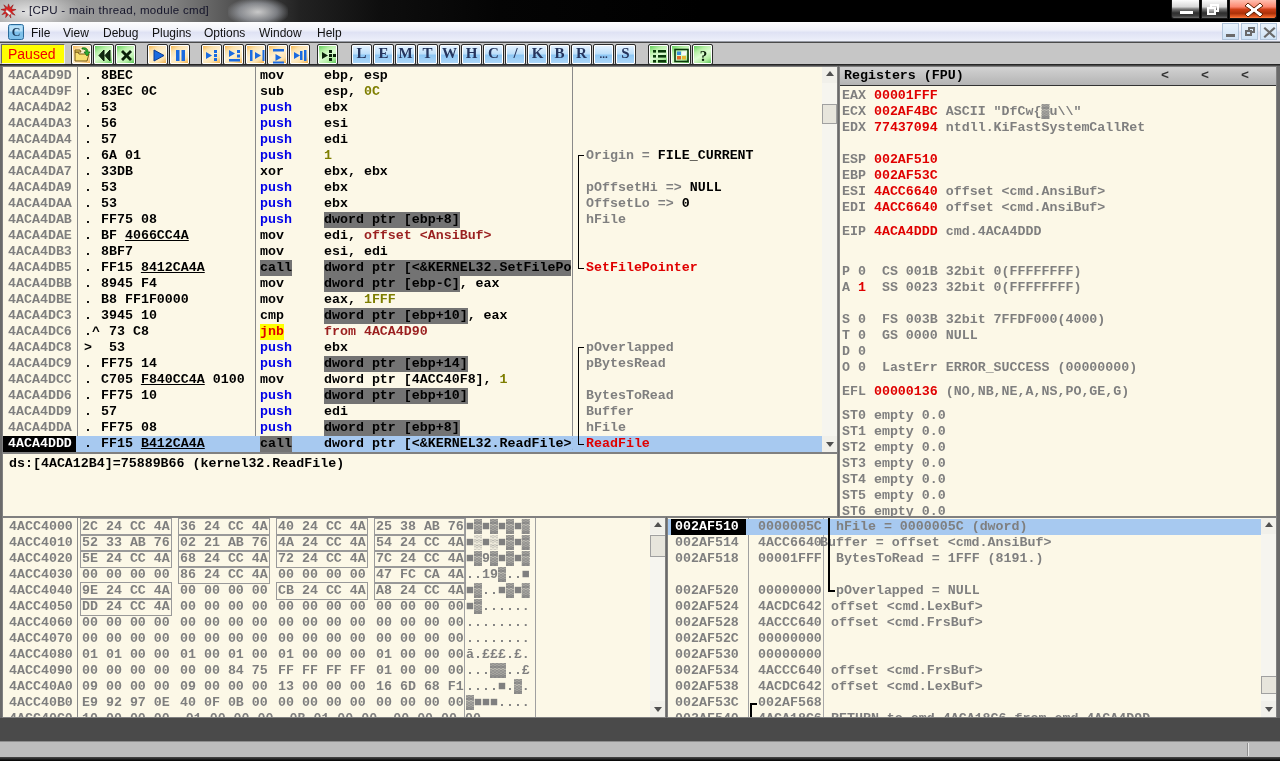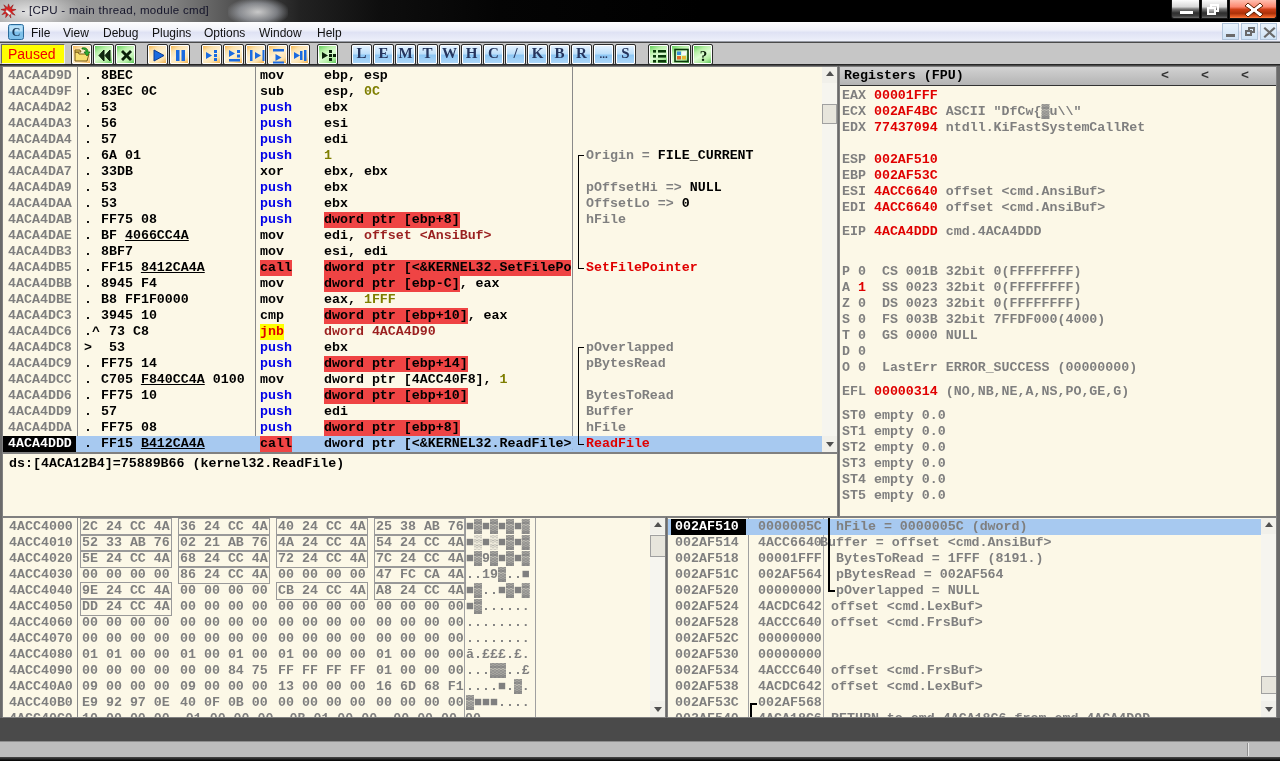--- a/index.html
+++ b/index.html
@@ -29,21 +29,21 @@
 .tb.grn{background:linear-gradient(150deg,#52c94e 0%,#b8f0a8 30%,#dcfcd2 52%,#b0ecA0 75%,#44bc44 100%);}
 .tb.blu{background:linear-gradient(#e8f4ff 0%,#bfe0fa 45%,#8ec7f4 55%,#b0d8f8 100%);}
 .tb .ltr{position:absolute;left:0;top:0px;width:19px;text-align:center;font-family:"Liberation Serif",serif;font-weight:bold;font-size:15px;color:#25355e;}
 
 #client{position:absolute;left:0;top:66px;width:1280px;height:652px;background:#6a6a6a;}
 .pane{position:absolute;background:#fcf8e7;border:1px solid #808080;overflow:hidden;}
 .mono,.mono span{font-family:"Liberation Mono",monospace;font-weight:bold;font-size:13.3px;line-height:16px;white-space:pre;}
 .row{position:absolute;height:16px;width:100%;}
 .row > span{position:absolute;top:0;}
 .gy{color:#7f7f7f;} .bk{color:#000;} .bl{color:#0000e8;} .ol{color:#7e7e00;} .rd{color:#e00000;} .mr{color:#9a1f1f;}
-.cyh{background:#ef4444;color:#000;text-align:right;}
+.cyh{background:#737373;color:#000;text-align:right;}
 .ylh{background:#ffff00;color:#e00000;}
 .sel{background:#a7c9f0;}
 .ab{background:#000;color:#fff;}
 
 .sb{position:absolute;background:#f6f5ef;}
 .sba{position:absolute;left:0;width:100%;height:16px;background:#f1f0ea;}
 .sba:after{content:"";position:absolute;left:4px;border:4px solid transparent;}
 .sba.up:after{top:4px;border-bottom:5px solid #505050;border-top:none;}
 .sba.dn:after{top:6px;border-top:5px solid #505050;border-bottom:none;}
 .sbt{position:absolute;left:0px;width:100%;background:#e7e5dc;border:1px solid #a0a0a0;}
@@ -268,21 +268,21 @@
 <div class="row" style="top:97px"><span class="gy" style="left:5px">4ACA4DA7</span><span class="bk" style="left:81px">.</span><span class="bk" style="left:98px">33DB</span><span class="bk" style="left:257px">xor</span><span style="left:321px;max-width:249px;overflow:hidden;display:inline-flex"><span class="bk" style="position:static">ebx, ebx</span></span></div>
 <div class="row" style="top:113px"><span class="gy" style="left:5px">4ACA4DA9</span><span class="bk" style="left:81px">.</span><span class="bk" style="left:98px">53</span><span class="bl" style="left:257px">push</span><span style="left:321px;max-width:249px;overflow:hidden;display:inline-flex"><span class="bk" style="position:static">ebx</span></span><span style="left:583px;display:inline-flex"><span class="gy" style="position:static">pOffsetHi =&gt; </span><span class="bk" style="position:static">NULL</span></span></div>
 <div class="row" style="top:129px"><span class="gy" style="left:5px">4ACA4DAA</span><span class="bk" style="left:81px">.</span><span class="bk" style="left:98px">53</span><span class="bl" style="left:257px">push</span><span style="left:321px;max-width:249px;overflow:hidden;display:inline-flex"><span class="bk" style="position:static">ebx</span></span><span style="left:583px;display:inline-flex"><span class="gy" style="position:static">OffsetLo =&gt; </span><span class="bk" style="position:static">0</span></span></div>
 <div class="row" style="top:145px"><span class="gy" style="left:5px">4ACA4DAB</span><span class="bk" style="left:81px">.</span><span class="bk" style="left:98px">FF75 08</span><span class="bl" style="left:257px">push</span><span style="left:321px;max-width:249px;overflow:hidden;display:inline-flex"><span class="cyh" style="position:static">dword ptr [ebp+8]</span></span><span style="left:583px;display:inline-flex"><span class="gy" style="position:static">hFile</span></span></div>
 <div class="row" style="top:161px"><span class="gy" style="left:5px">4ACA4DAE</span><span class="bk" style="left:81px">.</span><span class="bk" style="left:98px">BF <span style="text-decoration:underline">4066CC4A</span></span><span class="bk" style="left:257px">mov</span><span style="left:321px;max-width:249px;overflow:hidden;display:inline-flex"><span class="bk" style="position:static">edi, </span><span class="mr" style="position:static">offset &lt;AnsiBuf&gt;</span></span></div>
 <div class="row" style="top:177px"><span class="gy" style="left:5px">4ACA4DB3</span><span class="bk" style="left:81px">.</span><span class="bk" style="left:98px">8BF7</span><span class="bk" style="left:257px">mov</span><span style="left:321px;max-width:249px;overflow:hidden;display:inline-flex"><span class="bk" style="position:static">esi, edi</span></span></div>
 <div class="row" style="top:193px"><span class="gy" style="left:5px">4ACA4DB5</span><span class="bk" style="left:81px">.</span><span class="bk" style="left:98px">FF15 <span style="text-decoration:underline">8412CA4A</span></span><span class="cyh" style="left:257px">call</span><span style="left:321px;max-width:249px;overflow:hidden;display:inline-flex"><span class="cyh" style="position:static">dword ptr [&lt;&amp;KERNEL32.SetFilePo</span></span><span style="left:583px;display:inline-flex"><span class="rd" style="position:static">SetFilePointer</span></span></div>
 <div class="row" style="top:209px"><span class="gy" style="left:5px">4ACA4DBB</span><span class="bk" style="left:81px">.</span><span class="bk" style="left:98px">8945 F4</span><span class="bk" style="left:257px">mov</span><span style="left:321px;max-width:249px;overflow:hidden;display:inline-flex"><span class="cyh" style="position:static">dword ptr [ebp-C]</span><span class="bk" style="position:static">, eax</span></span></div>
 <div class="row" style="top:225px"><span class="gy" style="left:5px">4ACA4DBE</span><span class="bk" style="left:81px">.</span><span class="bk" style="left:98px">B8 FF1F0000</span><span class="bk" style="left:257px">mov</span><span style="left:321px;max-width:249px;overflow:hidden;display:inline-flex"><span class="bk" style="position:static">eax, </span><span class="ol" style="position:static">1FFF</span></span></div>
 <div class="row" style="top:241px"><span class="gy" style="left:5px">4ACA4DC3</span><span class="bk" style="left:81px">.</span><span class="bk" style="left:98px">3945 10</span><span class="bk" style="left:257px">cmp</span><span style="left:321px;max-width:249px;overflow:hidden;display:inline-flex"><span class="cyh" style="position:static">dword ptr [ebp+10]</span><span class="bk" style="position:static">, eax</span></span></div>
-<div class="row" style="top:257px"><span class="gy" style="left:5px">4ACA4DC6</span><span class="bk" style="left:81px">.^</span><span class="bk" style="left:98px"> 73 C8</span><span class="ylh" style="left:257px">jnb</span><span style="left:321px;max-width:249px;overflow:hidden;display:inline-flex"><span class="mr" style="position:static">dword 4ACA4D90</span></span></div>
+<div class="row" style="top:257px"><span class="gy" style="left:5px">4ACA4DC6</span><span class="bk" style="left:81px">.^</span><span class="bk" style="left:98px"> 73 C8</span><span class="ylh" style="left:257px">jnb</span><span style="left:321px;max-width:249px;overflow:hidden;display:inline-flex"><span class="mr" style="position:static">from 4ACA4D90</span></span></div>
 <div class="row" style="top:273px"><span class="gy" style="left:5px">4ACA4DC8</span><span class="bk" style="left:81px">&gt;</span><span class="bk" style="left:98px"> 53</span><span class="bl" style="left:257px">push</span><span style="left:321px;max-width:249px;overflow:hidden;display:inline-flex"><span class="bk" style="position:static">ebx</span></span><span style="left:583px;display:inline-flex"><span class="gy" style="position:static">pOverlapped</span></span></div>
 <div class="row" style="top:289px"><span class="gy" style="left:5px">4ACA4DC9</span><span class="bk" style="left:81px">.</span><span class="bk" style="left:98px">FF75 14</span><span class="bl" style="left:257px">push</span><span style="left:321px;max-width:249px;overflow:hidden;display:inline-flex"><span class="cyh" style="position:static">dword ptr [ebp+14]</span></span><span style="left:583px;display:inline-flex"><span class="gy" style="position:static">pBytesRead</span></span></div>
 <div class="row" style="top:305px"><span class="gy" style="left:5px">4ACA4DCC</span><span class="bk" style="left:81px">.</span><span class="bk" style="left:98px">C705 <span style="text-decoration:underline">F840CC4A</span> 0100</span><span class="bk" style="left:257px">mov</span><span style="left:321px;max-width:249px;overflow:hidden;display:inline-flex"><span class="bk" style="position:static">dword ptr [4ACC40F8], </span><span class="ol" style="position:static">1</span></span></div>
 <div class="row" style="top:321px"><span class="gy" style="left:5px">4ACA4DD6</span><span class="bk" style="left:81px">.</span><span class="bk" style="left:98px">FF75 10</span><span class="bl" style="left:257px">push</span><span style="left:321px;max-width:249px;overflow:hidden;display:inline-flex"><span class="cyh" style="position:static">dword ptr [ebp+10]</span></span><span style="left:583px;display:inline-flex"><span class="gy" style="position:static">BytesToRead</span></span></div>
 <div class="row" style="top:337px"><span class="gy" style="left:5px">4ACA4DD9</span><span class="bk" style="left:81px">.</span><span class="bk" style="left:98px">57</span><span class="bl" style="left:257px">push</span><span style="left:321px;max-width:249px;overflow:hidden;display:inline-flex"><span class="bk" style="position:static">edi</span></span><span style="left:583px;display:inline-flex"><span class="gy" style="position:static">Buffer</span></span></div>
 <div class="row" style="top:353px"><span class="gy" style="left:5px">4ACA4DDA</span><span class="bk" style="left:81px">.</span><span class="bk" style="left:98px">FF75 08</span><span class="bl" style="left:257px">push</span><span style="left:321px;max-width:249px;overflow:hidden;display:inline-flex"><span class="cyh" style="position:static">dword ptr [ebp+8]</span></span><span style="left:583px;display:inline-flex"><span class="gy" style="position:static">hFile</span></span></div>
 <div class="row sel" style="top:369px"><span class="ab" style="left:0px;width:73px;padding-left:5px">4ACA4DDD</span><span class="bk" style="left:81px">.</span><span class="bk" style="left:98px">FF15 <span style="text-decoration:underline">B412CA4A</span></span><span class="cyh" style="left:257px">call</span><span style="left:321px;max-width:249px;overflow:hidden;display:inline-flex"><span class="bk" style="position:static">dword ptr [&lt;&amp;KERNEL32.ReadFile&gt;]</span></span><span style="left:583px;display:inline-flex"><span class="rd" style="position:static">ReadFile</span></span></div>
 <div style="position:absolute;left:575px;top:88px;width:1px;height:113px;background:#000"></div><div style="position:absolute;left:575px;top:88px;width:6px;height:1px;background:#000"></div><div style="position:absolute;left:575px;top:201px;width:6px;height:1px;background:#000"></div><div style="position:absolute;left:575px;top:280px;width:1px;height:97px;background:#000"></div><div style="position:absolute;left:575px;top:280px;width:6px;height:1px;background:#000"></div><div style="position:absolute;left:575px;top:377px;width:6px;height:1px;background:#000"></div><div class="sb" style="left:819px;top:0;width:15px;height:385px">
 <div class="sba up" style="top:0"></div>
 <div class="sbt" style="top:37px;height:20px"></div>
@@ -293,32 +293,32 @@
 <div class="row" style="top:21px"><span style="left:2px;display:inline-flex"><span class="gy" style="position:static">EAX </span><span class="rd" style="position:static">00001FFF</span></span></div>
 <div class="row" style="top:37px"><span style="left:2px;display:inline-flex"><span class="gy" style="position:static">ECX </span><span class="rd" style="position:static">002AF4BC</span><span class="gy" style="position:static"> ASCII "DfCw{▓u\\"</span></span></div>
 <div class="row" style="top:53px"><span style="left:2px;display:inline-flex"><span class="gy" style="position:static">EDX </span><span class="rd" style="position:static">77437094</span><span class="gy" style="position:static"> ntdll.KiFastSystemCallRet</span></span></div>
 <div class="row" style="top:85px"><span style="left:2px;display:inline-flex"><span class="gy" style="position:static">ESP </span><span class="rd" style="position:static">002AF510</span></span></div>
 <div class="row" style="top:101px"><span style="left:2px;display:inline-flex"><span class="gy" style="position:static">EBP </span><span class="rd" style="position:static">002AF53C</span></span></div>
 <div class="row" style="top:117px"><span style="left:2px;display:inline-flex"><span class="gy" style="position:static">ESI </span><span class="rd" style="position:static">4ACC6640</span><span class="gy" style="position:static"> offset &lt;cmd.AnsiBuf&gt;</span></span></div>
 <div class="row" style="top:133px"><span style="left:2px;display:inline-flex"><span class="gy" style="position:static">EDI </span><span class="rd" style="position:static">4ACC6640</span><span class="gy" style="position:static"> offset &lt;cmd.AnsiBuf&gt;</span></span></div>
 <div class="row" style="top:157px"><span style="left:2px;display:inline-flex"><span class="gy" style="position:static">EIP </span><span class="rd" style="position:static">4ACA4DDD</span><span class="gy" style="position:static"> cmd.4ACA4DDD</span></span></div>
 <div class="row" style="top:197px"><span style="left:2px;display:inline-flex"><span class="gy" style="position:static">P 0  CS 001B 32bit 0(FFFFFFFF)</span></span></div>
 <div class="row" style="top:213px"><span style="left:2px;display:inline-flex"><span class="gy" style="position:static">A </span><span class="rd" style="position:static">1</span><span class="gy" style="position:static">  SS 0023 32bit 0(FFFFFFFF)</span></span></div>
-<div class="row" style="top:229px"><span style="left:2px;display:inline-flex"><span class="gy" style="position:static">Z 0  DS 0023 32bit 0(FFFFFFFF)</span></span></div>
 <div class="row" style="top:245px"><span style="left:2px;display:inline-flex"><span class="gy" style="position:static">S 0  FS 003B 32bit 7FFDF000(4000)</span></span></div>
 <div class="row" style="top:261px"><span style="left:2px;display:inline-flex"><span class="gy" style="position:static">T 0  GS 0000 NULL</span></span></div>
 <div class="row" style="top:277px"><span style="left:2px;display:inline-flex"><span class="gy" style="position:static">D 0</span></span></div>
 <div class="row" style="top:293px"><span style="left:2px;display:inline-flex"><span class="gy" style="position:static">O 0  LastErr ERROR_SUCCESS (00000000)</span></span></div>
-<div class="row" style="top:317px"><span style="left:2px;display:inline-flex"><span class="gy" style="position:static">EFL </span><span class="rd" style="position:static">00000314</span><span class="gy" style="position:static"> (NO,NB,NE,A,NS,PO,GE,G)</span></span></div>
+<div class="row" style="top:317px"><span style="left:2px;display:inline-flex"><span class="gy" style="position:static">EFL </span><span class="rd" style="position:static">00000136</span><span class="gy" style="position:static"> (NO,NB,NE,A,NS,PO,GE,G)</span></span></div>
 <div class="row" style="top:341px"><span style="left:2px;display:inline-flex"><span class="gy" style="position:static">ST0 empty 0.0</span></span></div>
 <div class="row" style="top:357px"><span style="left:2px;display:inline-flex"><span class="gy" style="position:static">ST1 empty 0.0</span></span></div>
 <div class="row" style="top:373px"><span style="left:2px;display:inline-flex"><span class="gy" style="position:static">ST2 empty 0.0</span></span></div>
 <div class="row" style="top:389px"><span style="left:2px;display:inline-flex"><span class="gy" style="position:static">ST3 empty 0.0</span></span></div>
 <div class="row" style="top:405px"><span style="left:2px;display:inline-flex"><span class="gy" style="position:static">ST4 empty 0.0</span></span></div>
 <div class="row" style="top:421px"><span style="left:2px;display:inline-flex"><span class="gy" style="position:static">ST5 empty 0.0</span></span></div>
+<div class="row" style="top:437px"><span style="left:2px;display:inline-flex"><span class="gy" style="position:static">ST6 empty 0.0</span></span></div>
 </div>
 <div class="pane mono" id="info" style="left:2px;top:387px;width:836px;height:64px">
 <div class="row" style="top:2px"><span class="bk" style="left:6px">ds:[4ACA12B4]=75889B66 (kernel32.ReadFile)</span></div>
 </div>
 <div class="pane mono" id="dump" style="left:2px;top:451px;width:664px;height:201px">
 <div style="position:absolute;left:74px;top:0;width:1px;height:100%;background:#8a8a8a"></div>
 <div style="position:absolute;left:461px;top:0;width:1px;height:100%;background:#a0a0a0"></div>
 <div style="position:absolute;left:532px;top:0;width:1px;height:100%;background:#a0a0a0"></div>
 <div class="row" style="top:1px"><span class="gy" style="left:6px">4ACC4000</span><span class="gy" style="left:79px;border:1px solid #999;margin:-1px -2px;padding:0 1px;">2C 24 CC 4A</span><span class="gy" style="left:177px;border:1px solid #999;margin:-1px -2px;padding:0 1px;">36 24 CC 4A</span><span class="gy" style="left:275px;border:1px solid #999;margin:-1px -2px;padding:0 1px;">40 24 CC 4A</span><span class="gy" style="left:373px;border:1px solid #999;margin:-1px -2px;padding:0 1px;">25 38 AB 76</span><span class="gy" style="left:463px">■▓■▓■▓■▓</span></div>
 <div class="row" style="top:17px"><span class="gy" style="left:6px">4ACC4010</span><span class="gy" style="left:79px;border:1px solid #999;margin:-1px -2px;padding:0 1px;">52 33 AB 76</span><span class="gy" style="left:177px;border:1px solid #999;margin:-1px -2px;padding:0 1px;">02 21 AB 76</span><span class="gy" style="left:275px;border:1px solid #999;margin:-1px -2px;padding:0 1px;">4A 24 CC 4A</span><span class="gy" style="left:373px;border:1px solid #999;margin:-1px -2px;padding:0 1px;">54 24 CC 4A</span><span class="gy" style="left:463px">■▒■▒■▓■▓</span></div>
@@ -337,21 +337,20 @@
 <div class="sba up" style="top:0"></div>
 <div class="sbt" style="top:17px;height:22px"></div>
 <div class="sba dn" style="bottom:0"></div>
 </div></div>
 <div class="pane mono" id="stack" style="left:667px;top:451px;width:610px;height:201px">
 <div style="position:absolute;left:80px;top:0;width:1px;height:100%;background:#a0a0a0"></div>
 <div style="position:absolute;left:155px;top:0;width:1px;height:100%;background:#a8a8a8"></div>
 <div class="row sel" style="top:1px"><span class="ab" style="left:3px;width:75px;padding-left:4px">002AF510</span><span class="gy" style="left:90px">0000005C</span><span class="gy" style="left:168px">hFile = 0000005C (dword)</span></div>
 <div class="row" style="top:17px"><span class="gy" style="left:7px">002AF514</span><span class="gy" style="left:90px">4ACC6640</span><span class="gy" style="left:152px">Buffer = offset &lt;cmd.AnsiBuf&gt;</span></div>
 <div class="row" style="top:33px"><span class="gy" style="left:7px">002AF518</span><span class="gy" style="left:90px">00001FFF</span><span class="gy" style="left:168px">BytesToRead = 1FFF (8191.)</span></div>
-<div class="row" style="top:49px"><span class="gy" style="left:7px">002AF51C</span><span class="gy" style="left:90px">002AF564</span><span class="gy" style="left:168px">pBytesRead = 002AF564</span></div>
 <div class="row" style="top:65px"><span class="gy" style="left:7px">002AF520</span><span class="gy" style="left:90px">00000000</span><span class="gy" style="left:168px">pOverlapped = NULL</span></div>
 <div class="row" style="top:81px"><span class="gy" style="left:7px">002AF524</span><span class="gy" style="left:90px">4ACDC642</span><span class="gy" style="left:163px">offset &lt;cmd.LexBuf&gt;</span></div>
 <div class="row" style="top:97px"><span class="gy" style="left:7px">002AF528</span><span class="gy" style="left:90px">4ACCC640</span><span class="gy" style="left:163px">offset &lt;cmd.FrsBuf&gt;</span></div>
 <div class="row" style="top:113px"><span class="gy" style="left:7px">002AF52C</span><span class="gy" style="left:90px">00000000</span></div>
 <div class="row" style="top:129px"><span class="gy" style="left:7px">002AF530</span><span class="gy" style="left:90px">00000000</span></div>
 <div class="row" style="top:145px"><span class="gy" style="left:7px">002AF534</span><span class="gy" style="left:90px">4ACCC640</span><span class="gy" style="left:163px">offset &lt;cmd.FrsBuf&gt;</span></div>
 <div class="row" style="top:161px"><span class="gy" style="left:7px">002AF538</span><span class="gy" style="left:90px">4ACDC642</span><span class="gy" style="left:163px">offset &lt;cmd.LexBuf&gt;</span></div>
 <div class="row" style="top:177px"><span class="gy" style="left:7px">002AF53C</span><span class="gy" style="left:90px">002AF568</span></div>
 <div style="position:absolute;left:160px;top:0px;width:2px;height:74px;background:#000"></div><div style="position:absolute;left:160px;top:72px;width:7px;height:2px;background:#000"></div><div style="position:absolute;left:82px;top:185px;width:2px;height:14px;background:#000"></div><div style="position:absolute;left:82px;top:185px;width:7px;height:2px;background:#000"></div><div class="row" style="top:193px"><span class="gy" style="left:7px">002AF540</span><span class="gy" style="left:90px">4ACA18C6</span><span class="gy" style="left:163px">RETURN to cmd.4ACA18C6 from cmd.4ACA4D9D</span></div>
 <div class="sb" style="left:593px;top:0;width:16px;height:199px">

